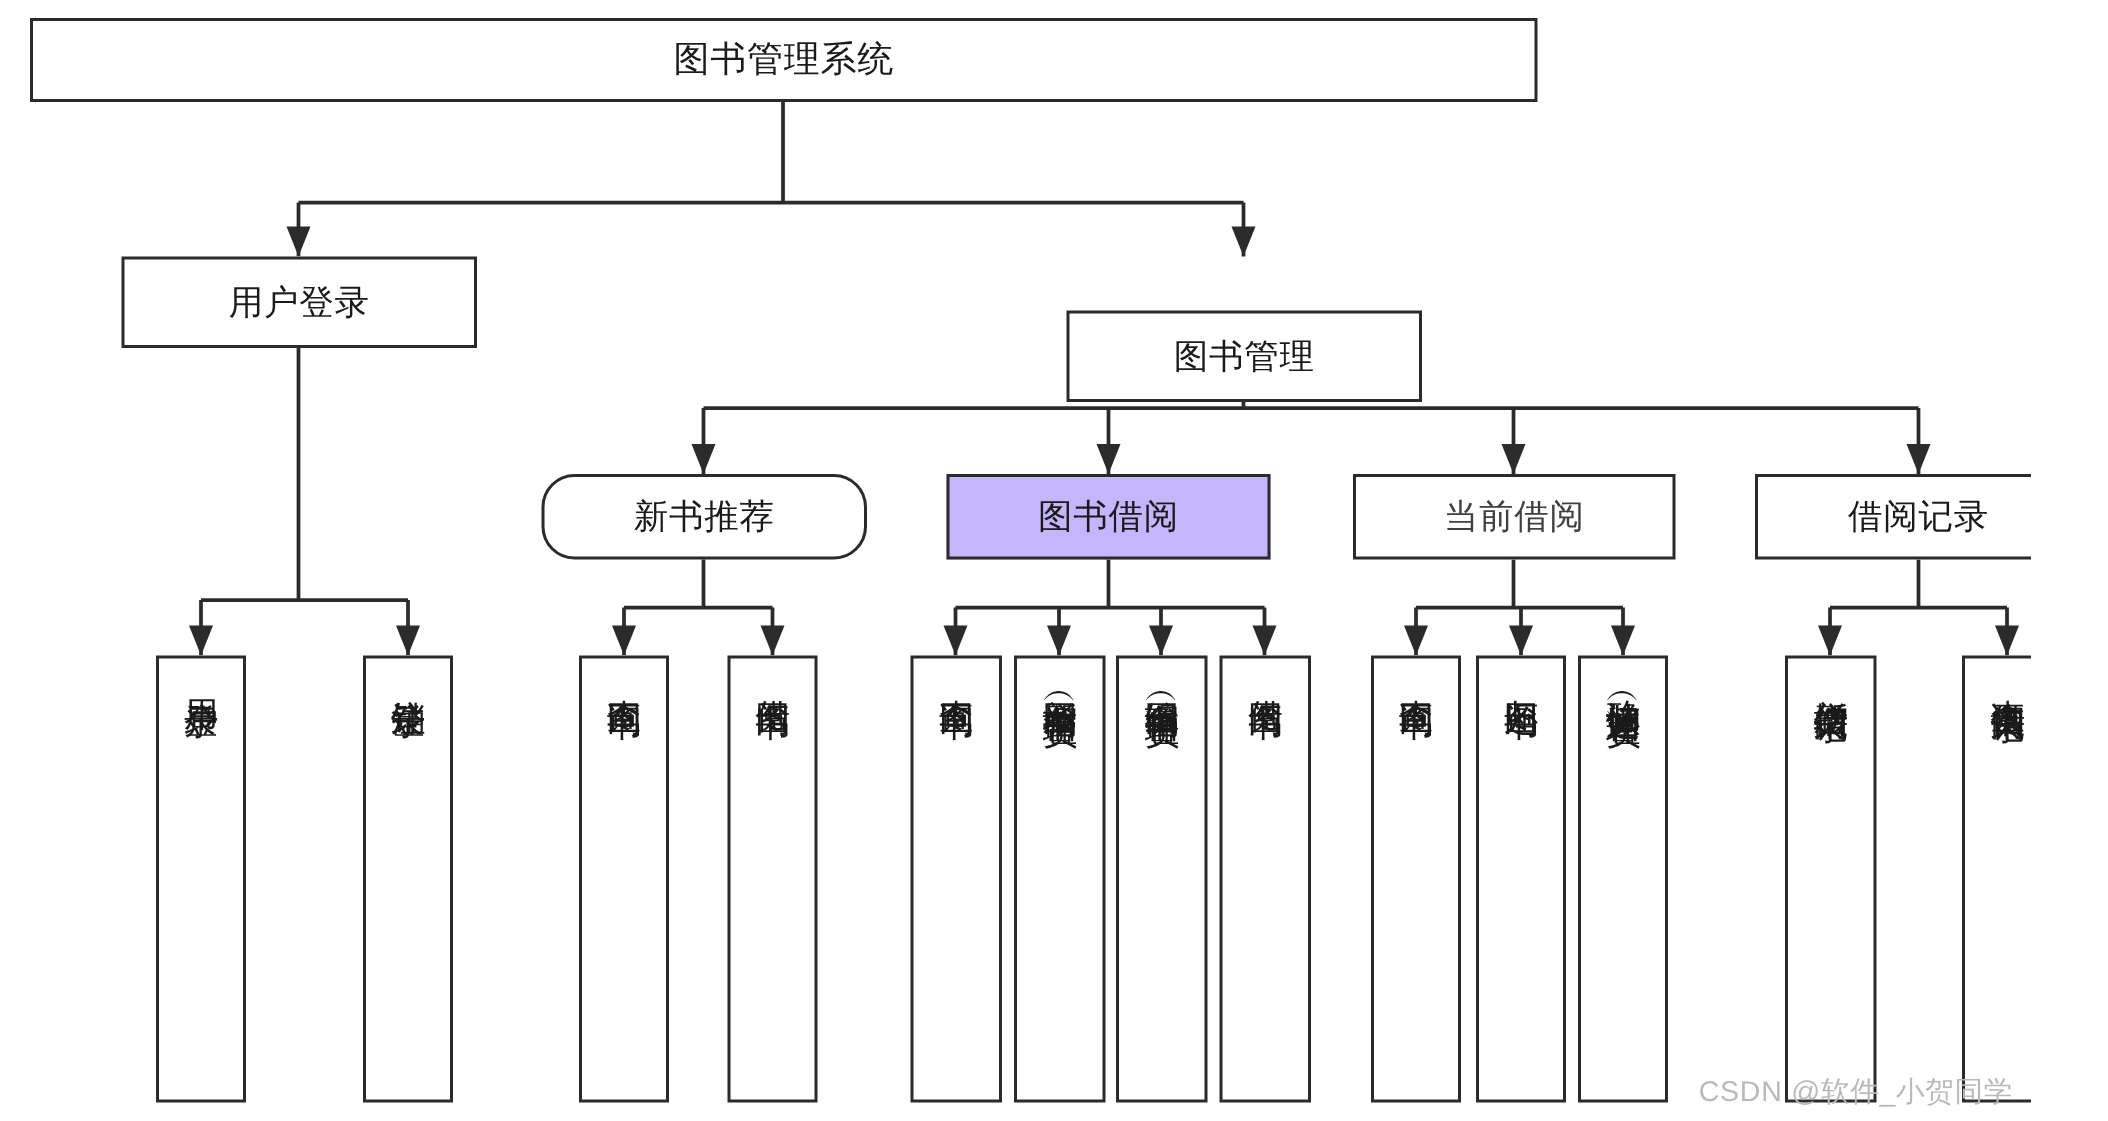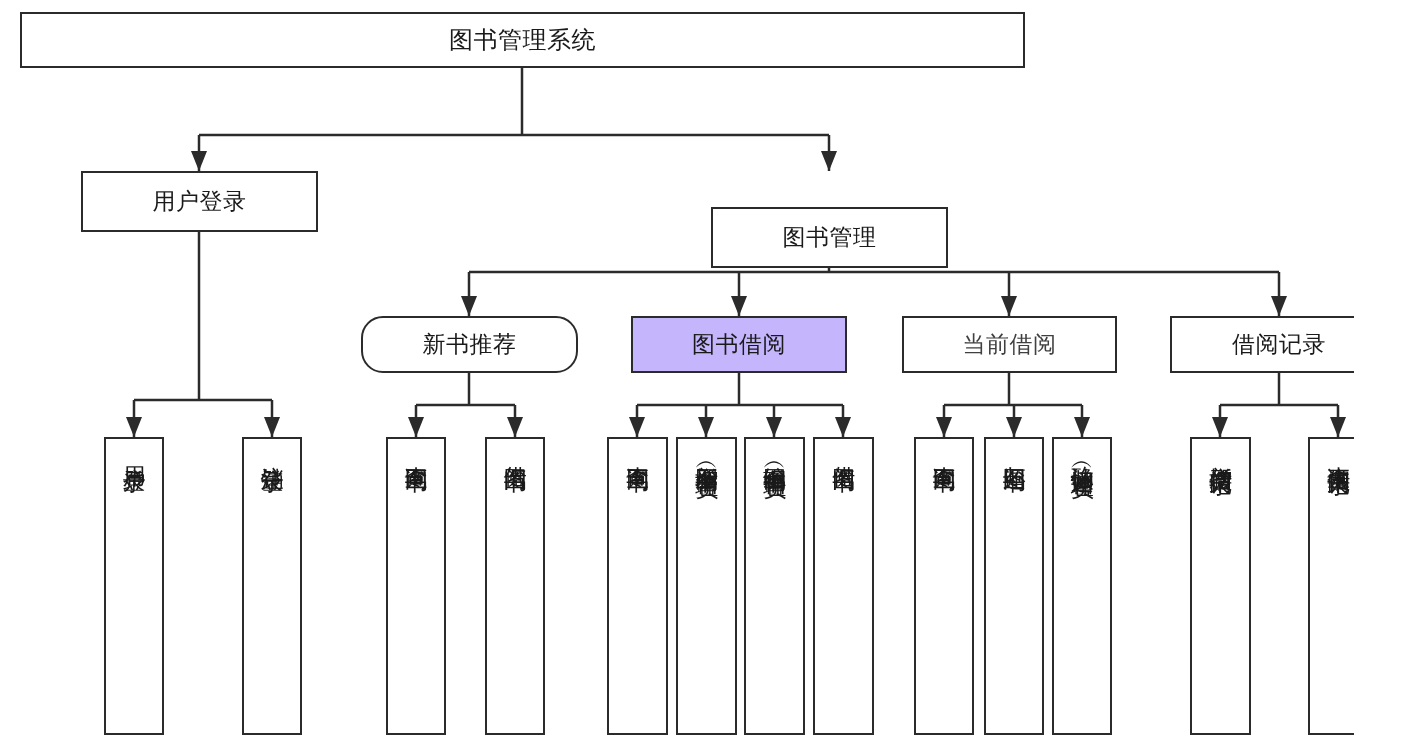--- a/index.html
+++ b/index.html
@@ -184,14 +184,15 @@
         <span class="node-label">确认归还（管理员）</span>
       </div>
       <div class="node vert" style="left: 1190px; top: 437px; width: 61px; height: 298px; border-color: rgb(43, 43, 43); background: rgb(255, 255, 255); color: rgb(26, 26, 26);">
         <span class="node-label">新增借阅记录</span>
       </div>
       <div class="node vert" style="left: 1308px; top: 437px; width: 61px; height: 298px; border-color: rgb(43, 43, 43); background: rgb(255, 255, 255); color: rgb(26, 26, 26);">
         <span class="node-label">查询借阅记录</span>
       </div>
     </div>
 
+  <div class="watermark">CSDN @软件_小贺同学</div>
 
 </div>
 
 </body></html>

